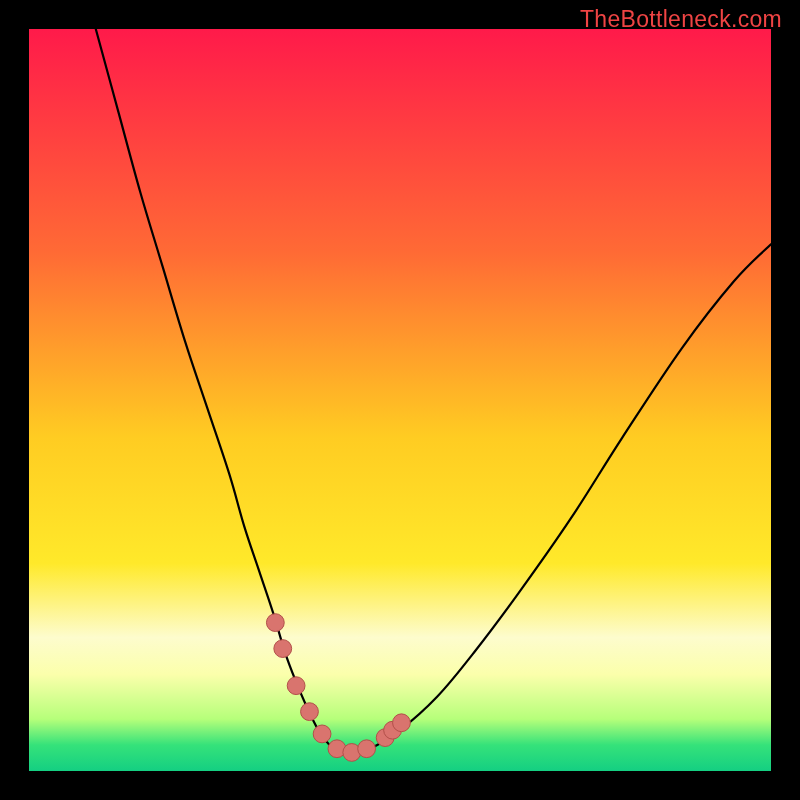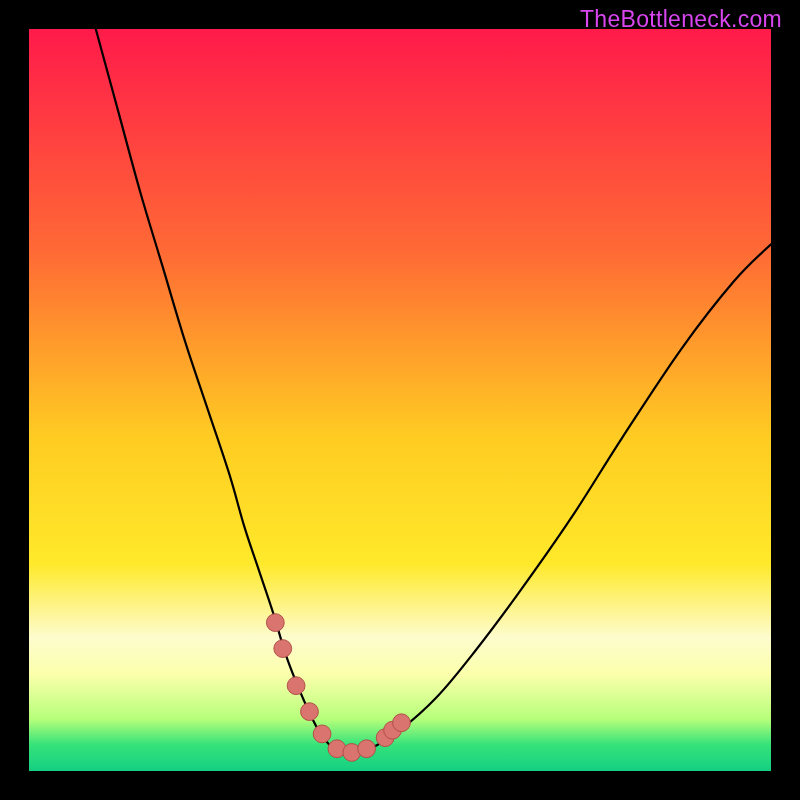--- a/index.html
+++ b/index.html
@@ -21,21 +21,21 @@
     left: 29px;
     top: 29px;
     width: 742px;
     height: 742px;
     overflow: hidden;
   }
   .watermark {
     position: absolute;
     top: 6px;
     right: 18px;
-    color: #d946ef;
+    color: #ef4444;
     font-size: 23px;
     font-weight: 500;
     letter-spacing: 0.3px;
   }
   svg {
     display: block;
   }
 </style>
 </head>
 <body>

